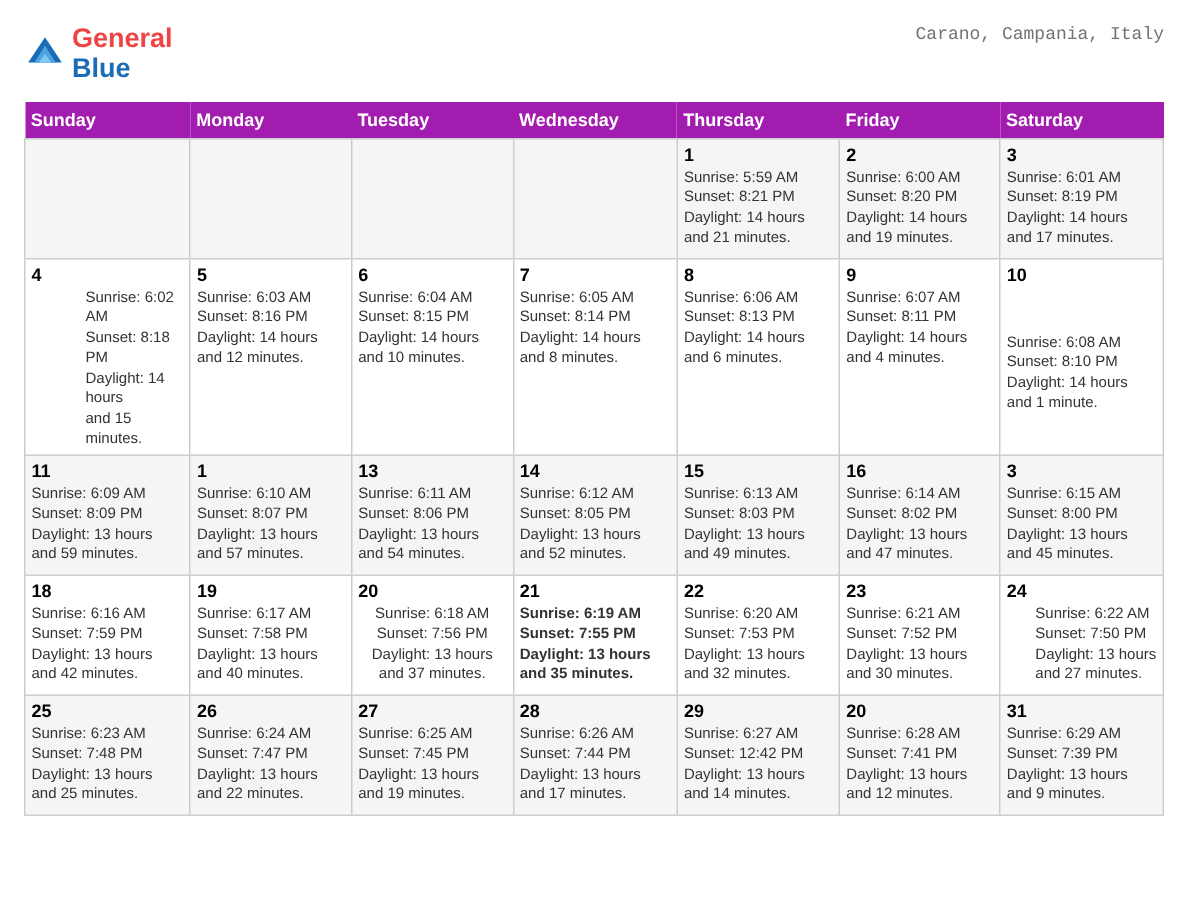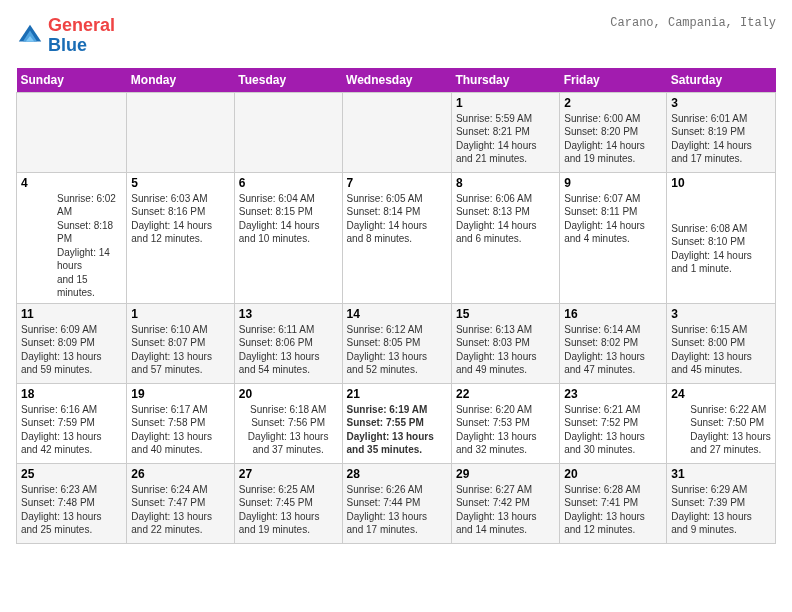--- a/index.html
+++ b/index.html
@@ -326,21 +326,21 @@
         <td>
           <span class="day-num">28</span>
           <div class="day-info" style="white-space: pre-line;">Sunrise: 6:26 AM
 Sunset: 7:44 PM
 Daylight: 13 hours
 and 17 minutes.</div>
         </td>
         <td>
           <span class="day-num">29</span>
           <div class="day-info" style="white-space: pre-line;">Sunrise: 6:27 AM
-Sunset: 7:42 PM
+Sunset: 12:42 PM
 Daylight: 13 hours
 and 14 minutes.</div>
         </td>
         <td>
           <span class="day-num">20</span>
           <div class="day-info" style="white-space: pre-line;">Sunrise: 6:28 AM
 Sunset: 7:41 PM
 Daylight: 13 hours
 and 12 minutes.</div>
         </td>

